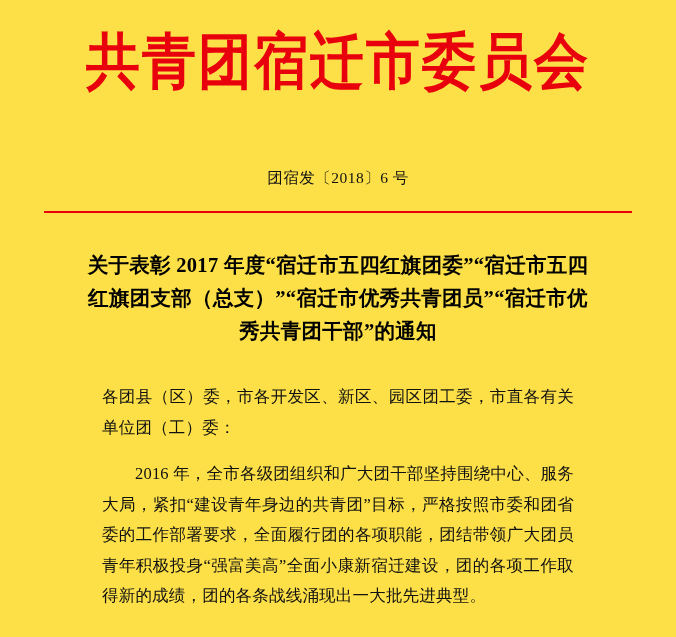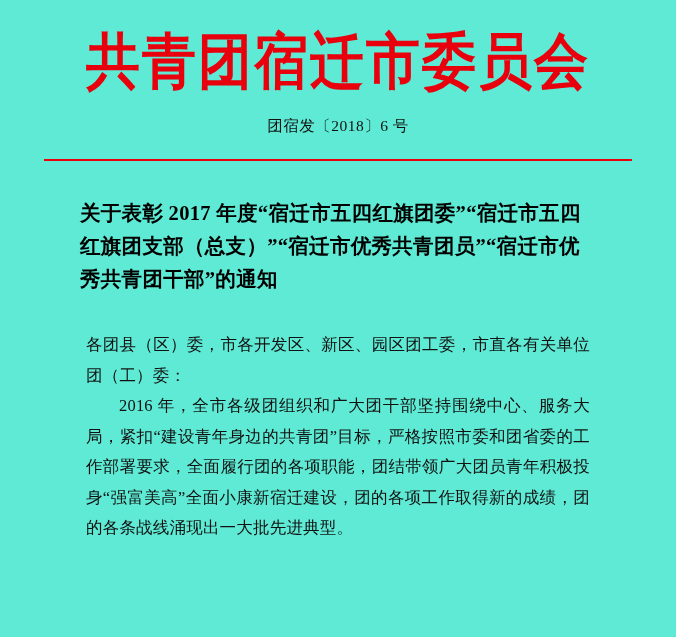--- a/index.html
+++ b/index.html
@@ -10,21 +10,21 @@
     width: 676px;
     height: 637px;
     background: #ffffff;
     font-family: "Liberation Serif", "DejaVu Serif", serif;
     overflow: hidden;
   }
   .page {
     position: relative;
     width: 676px;
     height: 637px;
-    background: #5eead4;
+    background: #fde047;
     box-sizing: border-box;
   }
   .masthead {
     text-align: center;
     padding-top: 26px;
     padding-left: 40px;
     padding-right: 40px;
   }
   .masthead-title {
     color: #e8000d;
@@ -32,49 +32,49 @@
     font-weight: bold;
     font-size: 54px;
     letter-spacing: 2px;
     line-height: 1.18;
     white-space: nowrap;
     transform: scaleY(1.12);
     transform-origin: center top;
   }
   .doc-number {
     text-align: center;
-    margin-top: 26px;
+    margin-top: 78px;
     font-size: 15.5px;
     color: #111111;
     letter-spacing: 0.5px;
   }
   .red-rule {
     margin: 22px 44px 0 44px;
     height: 2px;
     background: #e8000d;
   }
   .doc-title {
     margin: 36px 80px 0 80px;
-    text-align: left;
+    text-align: center;
     font-weight: bold;
     font-size: 20.5px;
     line-height: 1.62;
     color: #000000;
     letter-spacing: 0.3px;
   }
   .body-block {
     margin: 34px 86px 0 86px;
     font-size: 16.5px;
     line-height: 1.85;
     color: #111111;
     text-align: justify;
     letter-spacing: 0.2px;
   }
   .body-block p {
-    margin: 0;
+    margin: 16px;
   }
   .indent {
     text-indent: 2em;
   }
 </style>
 </head>
 <body>
 
 <div class="page">
 

